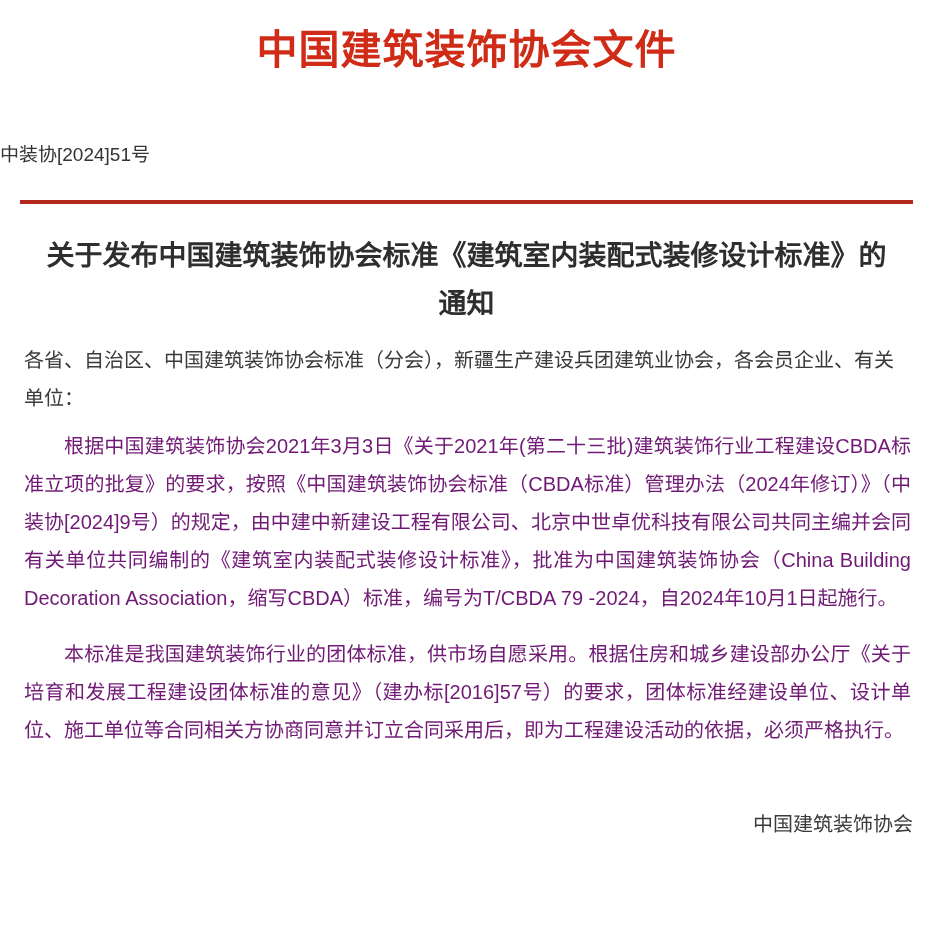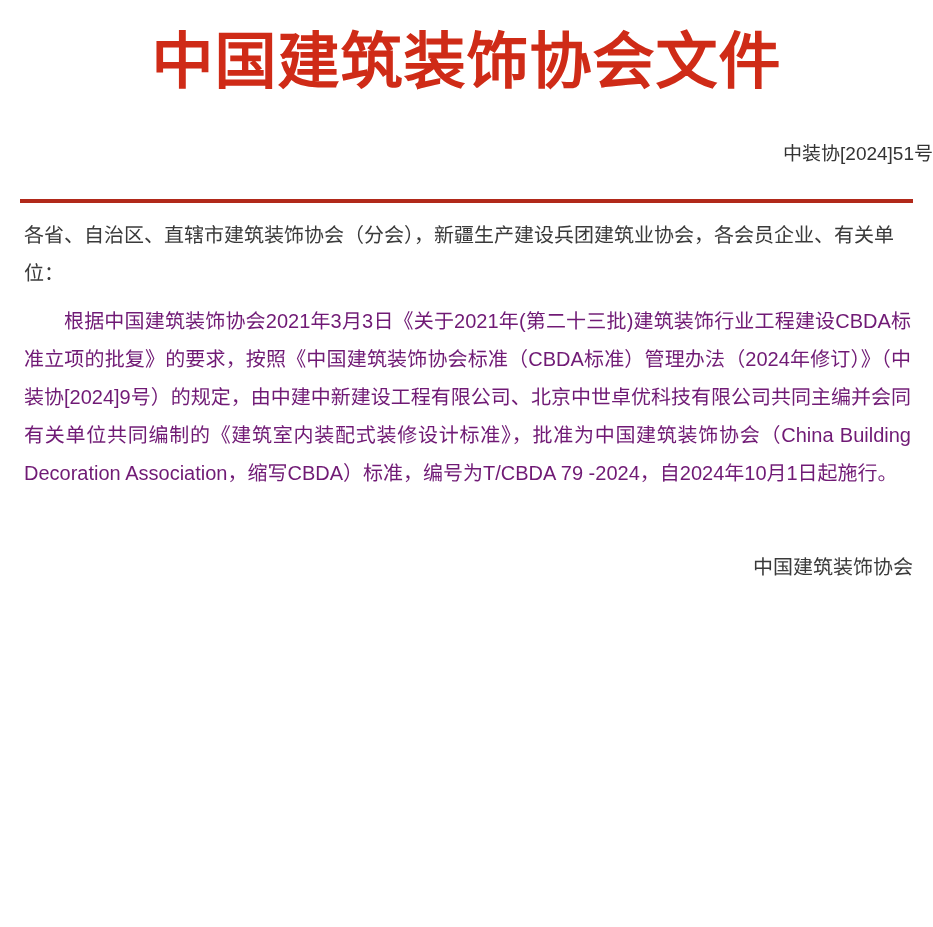--- a/index.html
+++ b/index.html
@@ -11,32 +11,32 @@
     position: relative;
     width: 933px;
     height: 927px;
     margin: 0 auto;
     background: #ffffff;
     overflow: hidden;
     font-family: "Liberation Sans", "DejaVu Sans", sans-serif;
     color: #3a3a3a;
   }
   .org-title {
-    padding-top: 22px;
+    padding-top: 10px;
     text-align: center;
     font-family: "Liberation Serif", "DejaVu Serif", serif;
     font-weight: bold;
-    font-size: 62px;
+    font-size: 41px;
     line-height: 80px;
     letter-spacing: 1px;
     color: #cf2b17;
   }
   .doc-number {
-    margin-top: 39px;
-    text-align: right;
+    margin-top: 52px;
+    text-align: left;
     font-size: 19px;
     line-height: 26px;
     color: #333333;
   }
   .red-rule {
     height: 4px;
     margin: 32px 20px 0 20px;
     background: #b1291a;
   }
   .notice-title {
@@ -77,22 +77,27 @@
 <body>
 
 <div class="page">
 
   <div class="org-title">中国建筑装饰协会文件</div>
 
   <div class="doc-number">中装协[2024]51号</div>
 
   <div class="red-rule"></div>
 
+  <div class="notice-title">
+    <div>关于发布中国建筑装饰协会标准《建筑室内装配式装修设计标准》的</div>
+    <div>通知</div>
+  </div>
 
-  <div class="salutation">各省、自治区、直辖市建筑装饰协会（分会），新疆生产建设兵团建筑业协会，各会员企业、有关单位：</div>
+  <div class="salutation">各省、自治区、中国建筑装饰协会标准（分会），新疆生产建设兵团建筑业协会，各会员企业、有关单位：</div>
 
   <div class="para para-1">根据中国建筑装饰协会2021年3月3日《关于2021年(第二十三批)建筑装饰行业工程建设CBDA标准立项的批复》的要求，按照《中国建筑装饰协会标准（CBDA标准）管理办法（2024年修订）》（中装协[2024]9号）的规定，由中建中新建设工程有限公司、北京中世卓优科技有限公司共同主编并会同有关单位共同编制的《建筑室内装配式装修设计标准》，批准为中国建筑装饰协会（China Building Decoration Association，缩写CBDA）标准，编号为T/CBDA 79 -2024，自2024年10月1日起施行。</div>
 
+  <div class="para para-2">本标准是我国建筑装饰行业的团体标准，供市场自愿采用。根据住房和城乡建设部办公厅《关于培育和发展工程建设团体标准的意见》（建办标[2016]57号）的要求，团体标准经建设单位、设计单位、施工单位等合同相关方协商同意并订立合同采用后，即为工程建设活动的依据，必须严格执行。</div>
 
 
   <div class="signature">中国建筑装饰协会</div>
 
 </div>
 
 </body></html>

